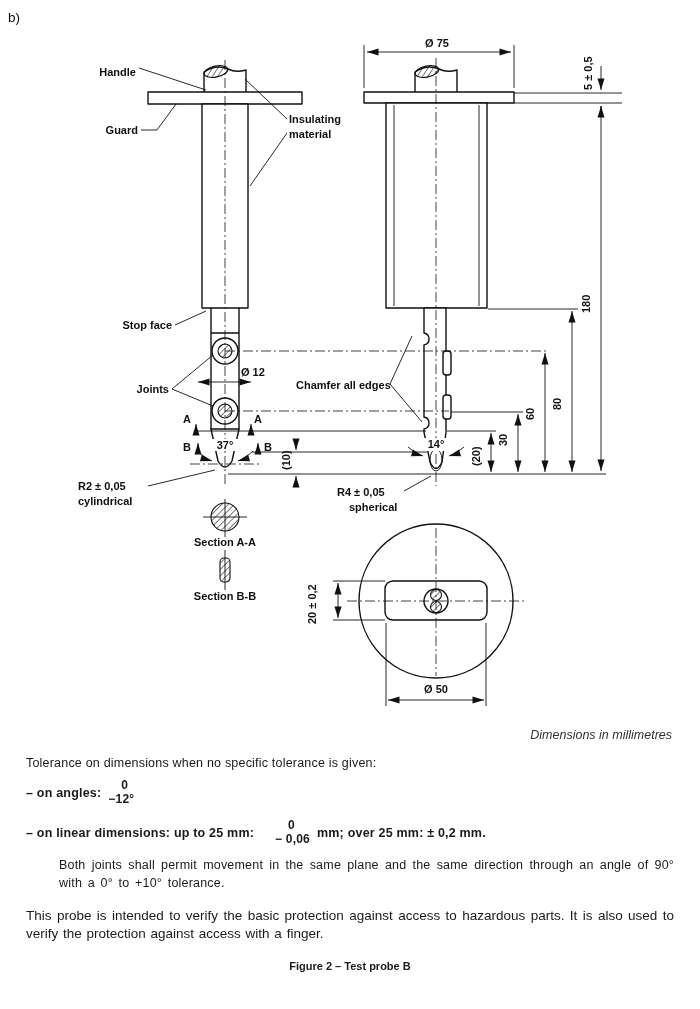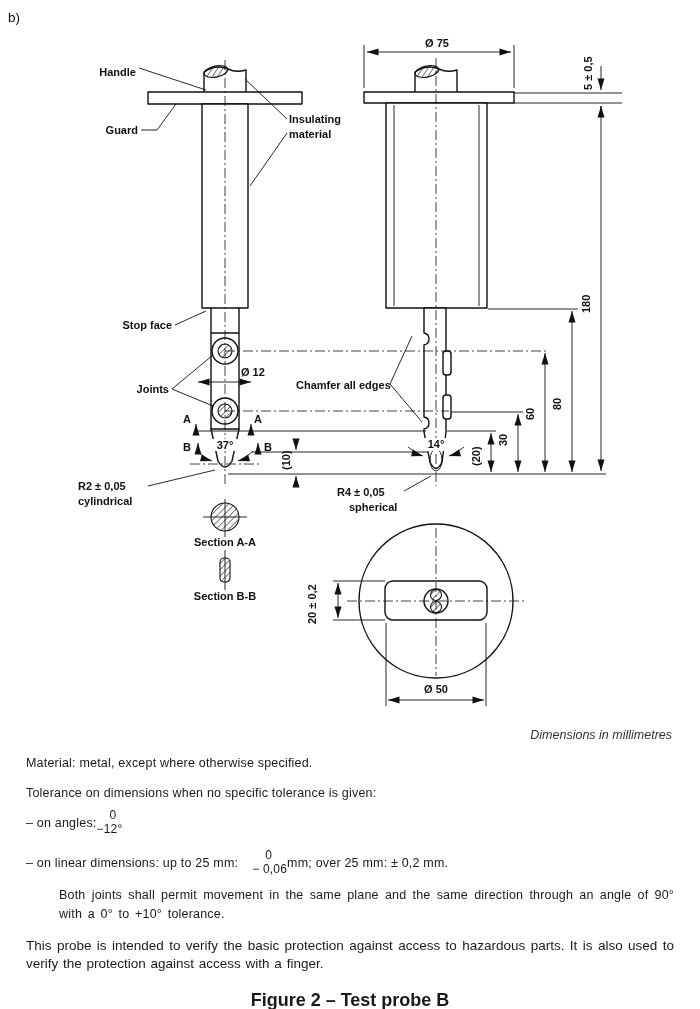--- a/index.html
+++ b/index.html
@@ -10,26 +10,26 @@
   svg text.fig-item{font-weight:400;font-size:13.5px;}
   .ol{fill:none;stroke:#111;stroke-width:1.4;stroke-linejoin:round;stroke-linecap:round;}
   .olf{fill:#fff;stroke:#111;stroke-width:1.4;stroke-linejoin:round;}
   .thin{fill:none;stroke:#111;stroke-width:0.9;}
   .cl{fill:none;stroke:#111;stroke-width:0.8;stroke-dasharray:10 3 2 3;}
   .hat{fill:url(#hatch);stroke:#111;stroke-width:1.1;}
   .wbg{fill:#fff;stroke:none;}
   .textblock{padding:0 26px;}
   .dim-note{margin:6px 2px 0;text-align:right;font-style:italic;font-size:12.5px;color:#333;}
   .para{margin:12px 0 0;font-size:12.5px;line-height:1.45;letter-spacing:.2px;}
-  .tolrow{margin:7px 0 0;display:flex;align-items:center;gap:0;font-size:12.5px;letter-spacing:.2px;}
+  .tolrow{margin:7px 0 0;display:flex;align-items:center;gap:7px;font-size:12.5px;letter-spacing:.2px;font-weight:bold;}
   .stack{display:inline-flex;flex-direction:column;font-size:12px;line-height:1.15;}
   .stack .up{padding-left:13px;}
   .just{text-align:justify;word-spacing:2px;}
   .purpose{margin:14px 0 0;font-size:13.5px;font-weight:400;line-height:1.35;text-align:justify;word-spacing:1px;}
-  .caption{margin:17px 0 0;text-align:center;font-size:18px;font-weight:700;}
+  .caption{margin:17px 0 0;text-align:center;font-size:11px;font-weight:700;}
 </style>
 </head>
 <body>
 
 <div class="page">
 
 <svg width="700" height="722" viewBox="0 0 700 722">
   <defs>
     <pattern id="hatch" patternUnits="userSpaceOnUse" width="4.5" height="4.5" patternTransform="rotate(45)">
       <line x1="0" y1="0" x2="0" y2="4.5" stroke="#111" stroke-width="1.1"></line>
@@ -170,21 +170,20 @@
     <text transform="translate(507,446) rotate(-90)">30</text>
     <text transform="translate(480,466) rotate(-90)">(20)</text>
     <text transform="translate(290,470) rotate(-90)">(10)</text>
     <text transform="translate(316,624) rotate(-90)">20 ± 0,2</text>
     <text x="436" y="693" text-anchor="middle">Ø 50</text>
   </g>
 </svg>
 
 <div class="textblock">
   <div class="dim-note">Dimensions in millimetres</div>
-  <p class="para">Material: metal, except where otherwise specified.</p>
   <p class="para">Tolerance on dimensions when no specific tolerance is given:</p>
 
   <div class="tolrow">
     <span>–  on angles:</span>
     <span class="stack">
       <span class="up">0</span>
       <span class="lo">−12°</span>
     </span>
   </div>
 

